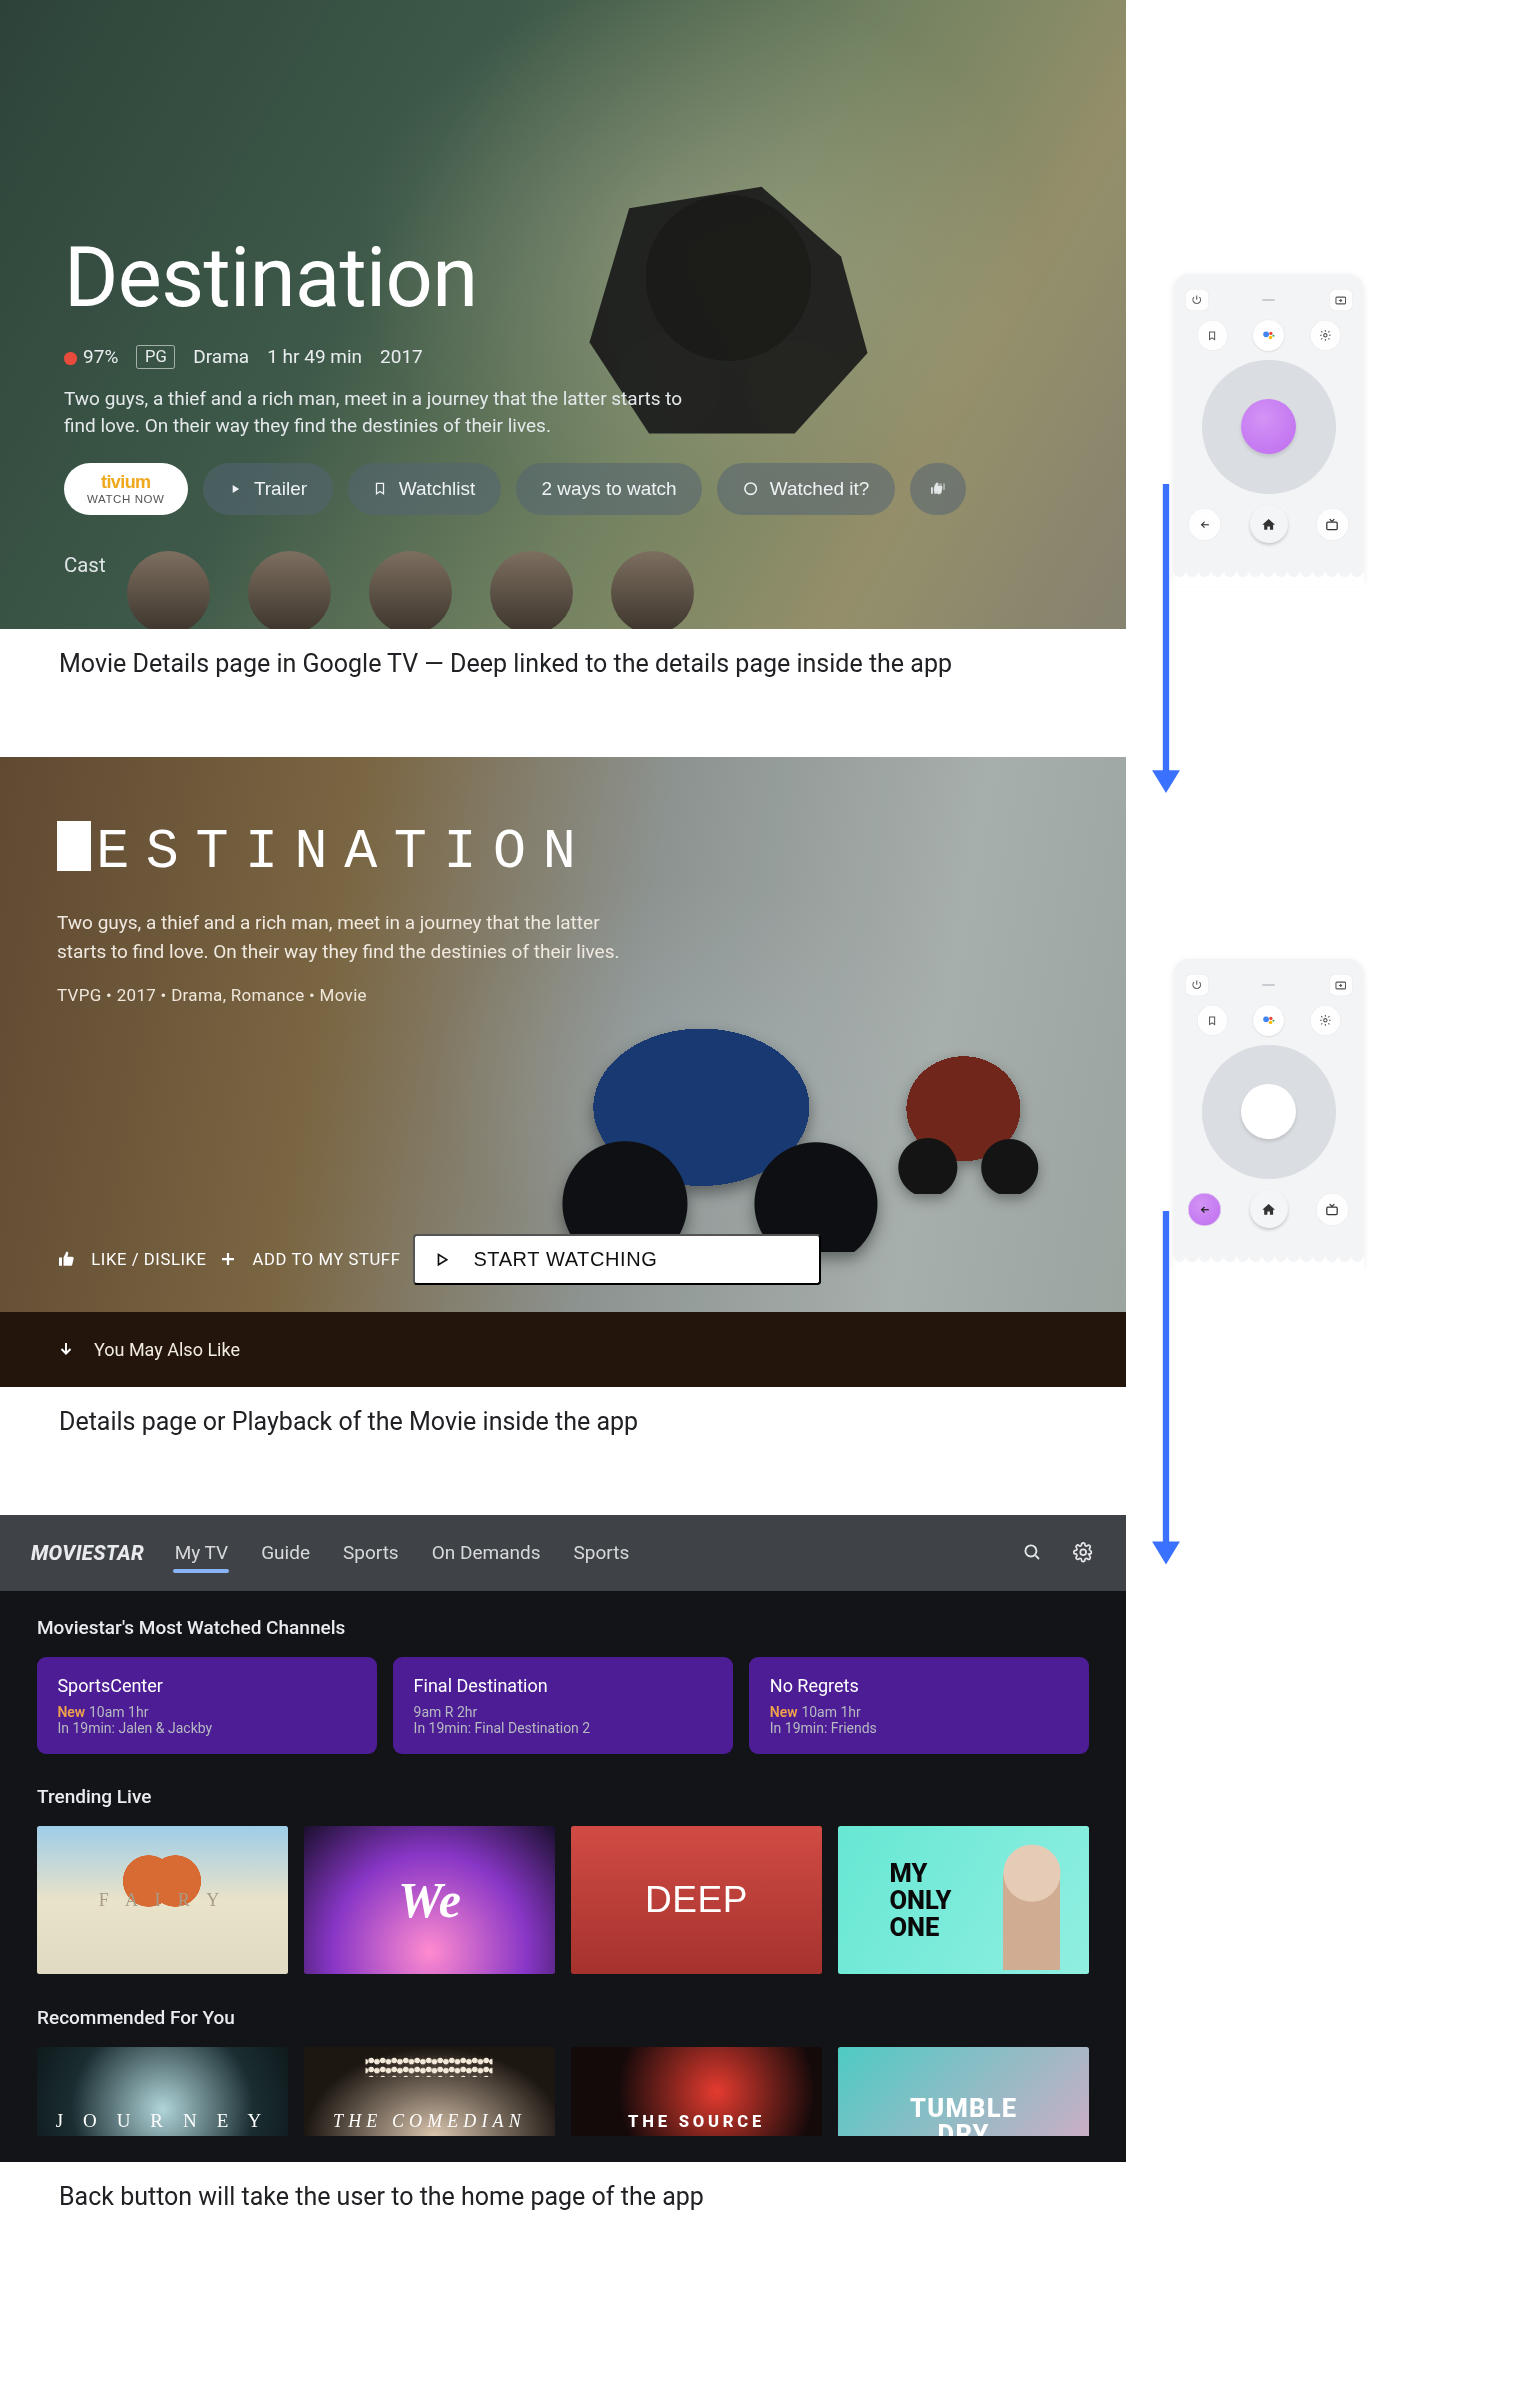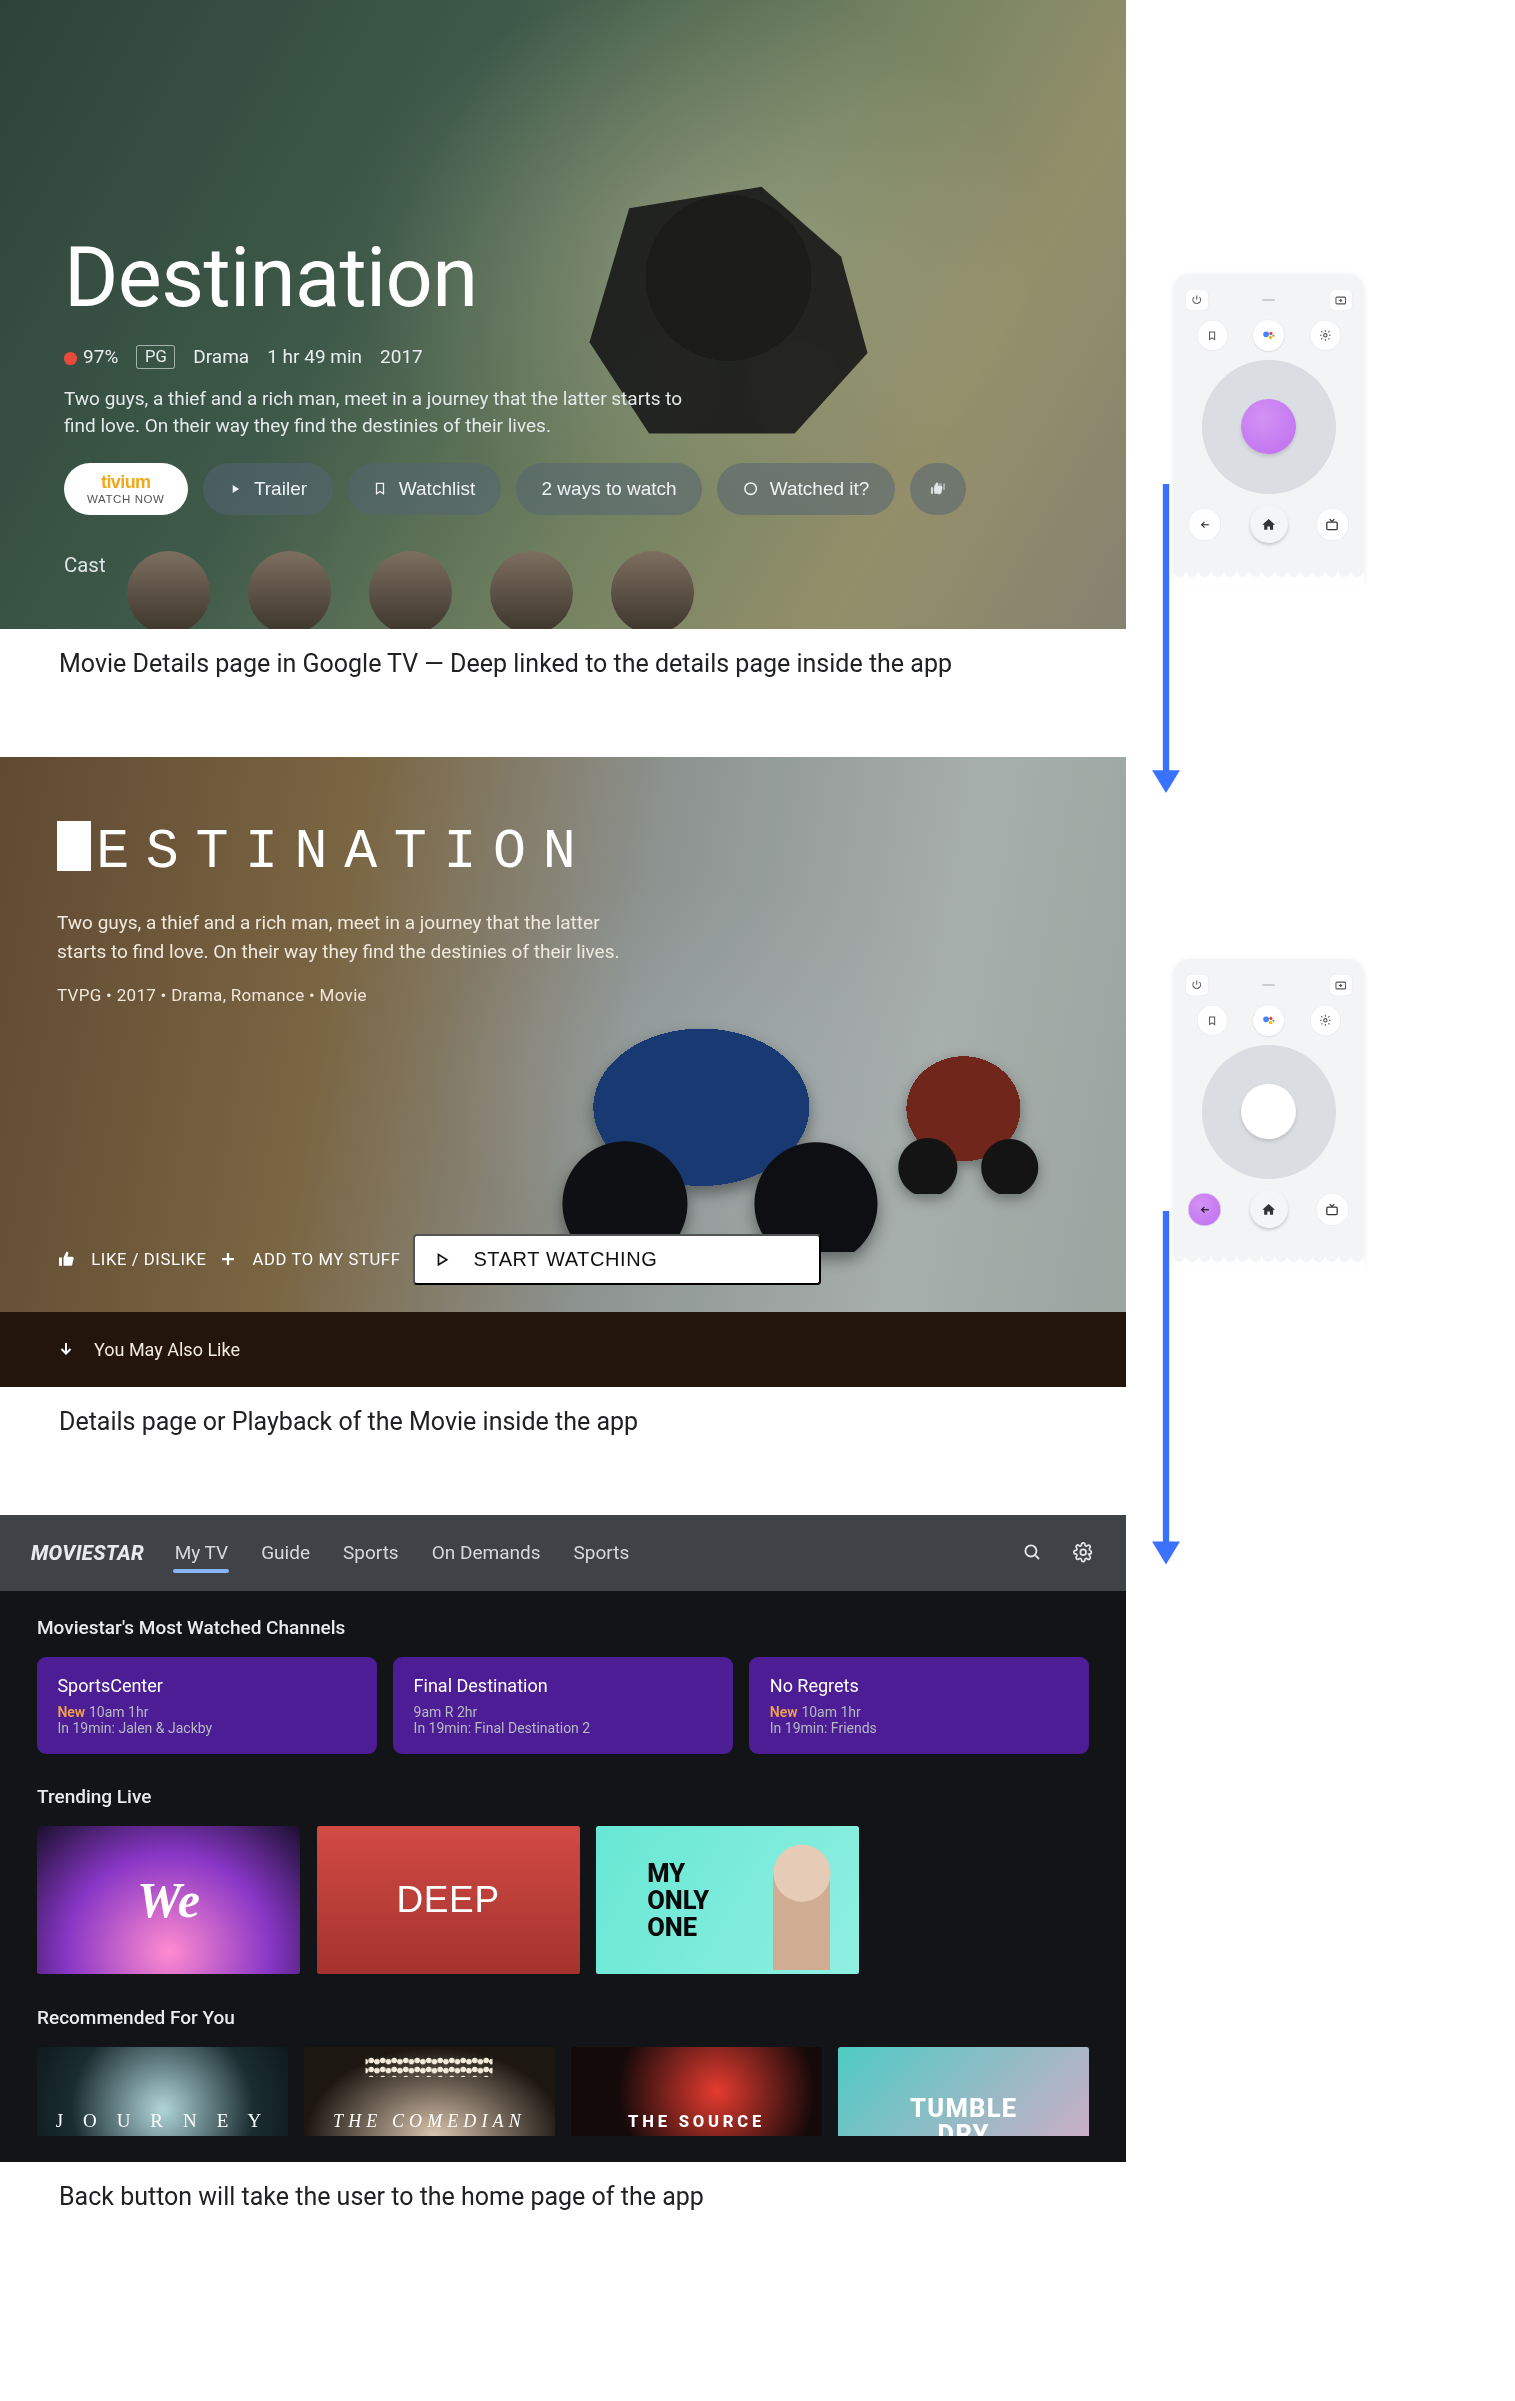--- a/index.html
+++ b/index.html
@@ -564,20 +564,24 @@
         <div class="t">No Regrets</div>
         <div class="chline"><span class="new">New</span><span>10am 1hr</span></div>
         <div class="chline">In 19min: Friends</div>
       </div>
     </div>
   </div>
 
   <div class="section">
     <h2>Trending Live</h2>
     <div class="thumbs">
+      <div class="thumb tl0">
+            <div class="butterfly"></div>
+            <div class="lab">F A I R Y</div>
+          </div>
       <div class="thumb tl1">
             <div class="lab">We</div>
           </div>
       <div class="thumb tl2">
             <div class="lab">DEEP</div>
           </div>
       <div class="thumb tl3">
             <div class="lab" style="white-space:pre;">MY
 ONLY
 ONE</div>

